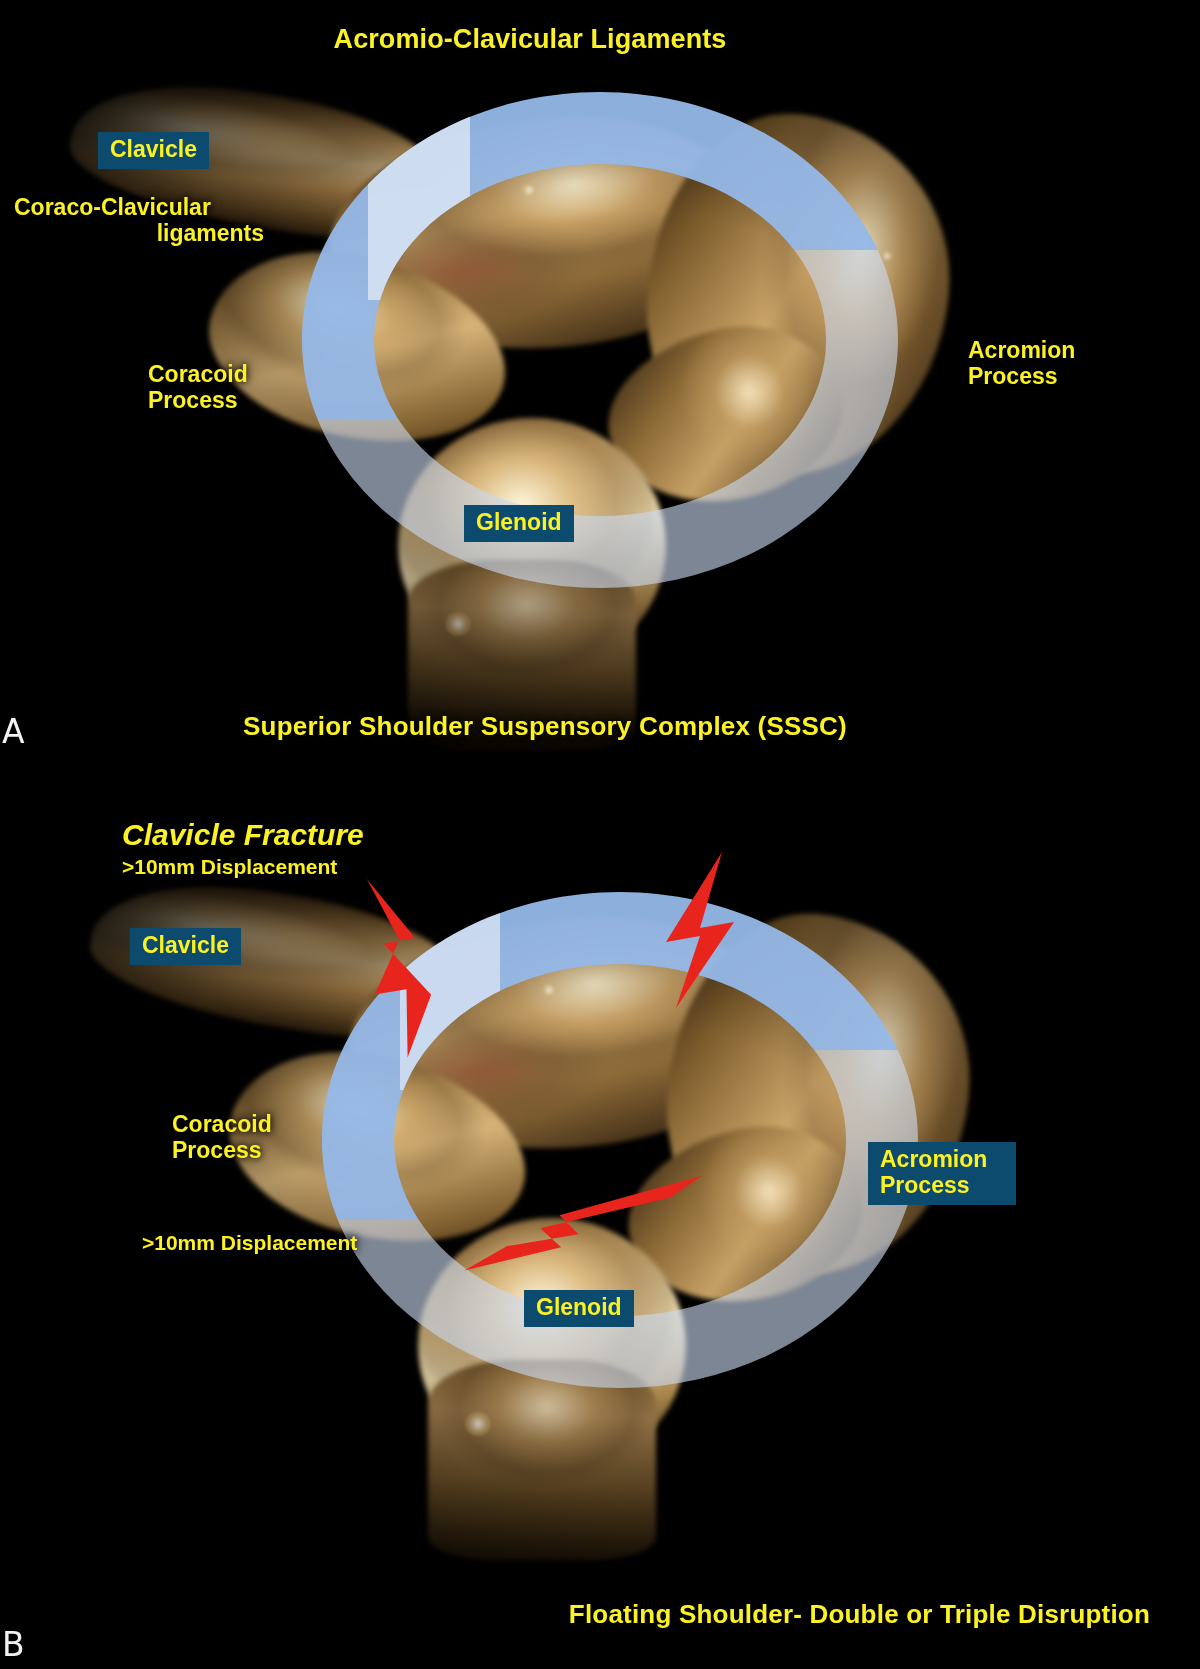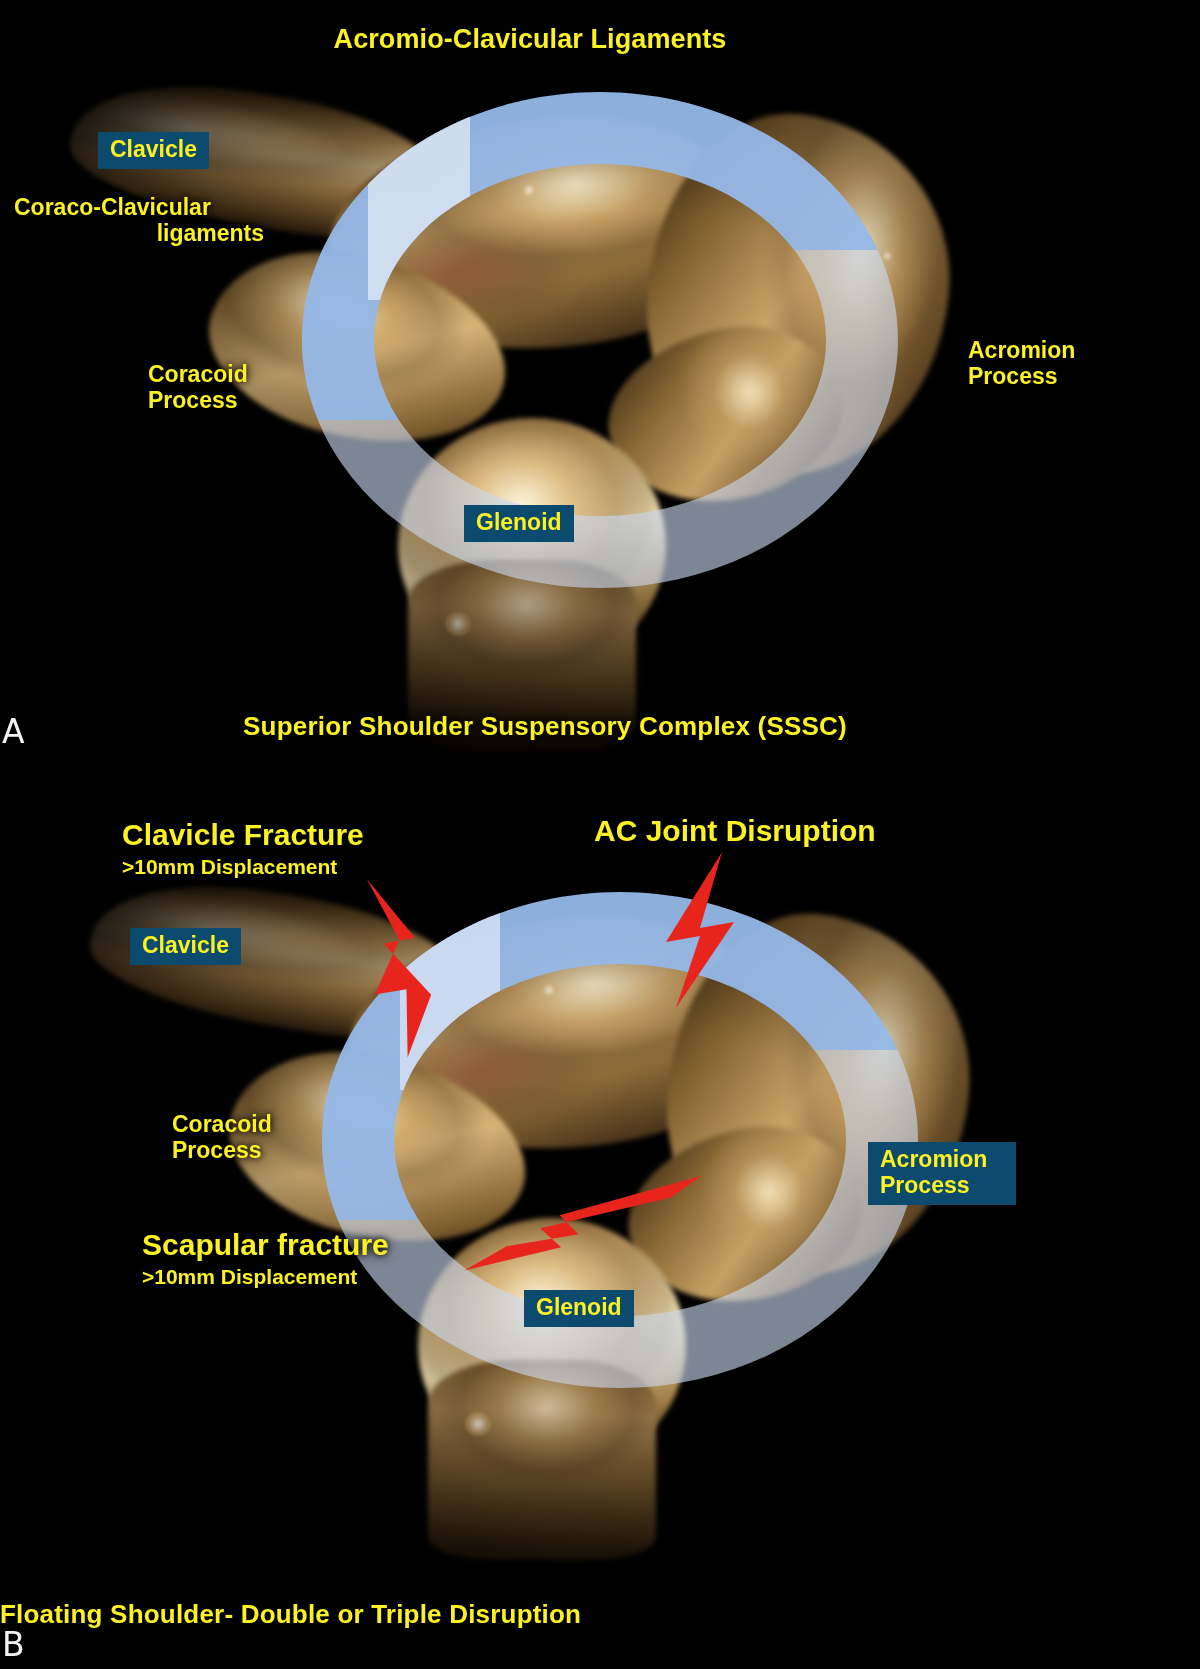--- a/index.html
+++ b/index.html
@@ -130,21 +130,21 @@
     padding: 5px 12px 6px 12px;
     text-shadow: none;
   }
   .lbl.center { }
   .lbl.two-line { white-space: normal; }
 
   .lbl-title { font-size: 27px; letter-spacing: .1px; }
   .lbl-anat  { font-size: 23px; }
   .lbl-boxed-anat { font-size: 23px; }
   .lbl-caption { font-size: 26px; letter-spacing: .2px; }
-  .lbl-frac-head { font-size: 30px; }
+  .lbl-frac-head { font-size: 30px; font-style: italic; }
   .lbl-frac-sub  { font-size: 21px; }
 </style>
 </head>
 <body>
 
 <div class="figure">
 
   <div class="panel" id="panel-a">
 
     <div class="ct-stage">
@@ -256,39 +256,37 @@
 
         <path d="M704,392 L560,424 L578,444 L506,452 L462,474 L560,456 L540,436 L672,412 Z" fill="#e8251c" transform="rotate(-3 585 434)"></path>
       </g>
     </svg>
 
     <div class="lbl" style="left:122px; top:28px;">
       <div class="lbl-frac-head">Clavicle Fracture</div>
       <div class="lbl-frac-sub" style="margin-top:3px;">&gt;10mm Displacement</div>
     </div>
 
-    <div class="lbl lbl-frac-head" style="left:594px; top:24px;">AC Joint Disruption</div>
 
     <div class="lbl lbl-boxed-anat boxed" style="left:130px; top:138px;">Clavicle</div>
 
     <div class="lbl lbl-anat two-line center" style="left:172px; top:322px; width:160px;">
       <div>Coracoid</div>
       <div>Process</div>
     </div>
 
     <div class="lbl lbl-boxed-anat boxed two-line center" style="left:868px; top:352px; width:124px;">
       <div>Acromion</div>
       <div>Process</div>
     </div>
 
     <div class="lbl" style="left:142px; top:438px;">
-      <div class="lbl-frac-head">Scapular fracture</div>
       <div class="lbl-frac-sub" style="margin-top:3px;">&gt;10mm Displacement</div>
     </div>
 
     <div class="lbl lbl-boxed-anat boxed" style="left:524px; top:500px;">Glenoid</div>
 
-    <div class="lbl lbl-caption center" style="left:0; top:810px; width:1150px; text-align:left;">Floating Shoulder- Double or Triple Disruption</div>
+    <div class="lbl lbl-caption center" style="left:0; top:810px; width:1150px; text-align:right;">Floating Shoulder- Double or Triple Disruption</div>
 
     <div class="panel-letter" style="left:2px; top:838px;">B</div>
   </div>
 
 </div>
 
 </body></html>

